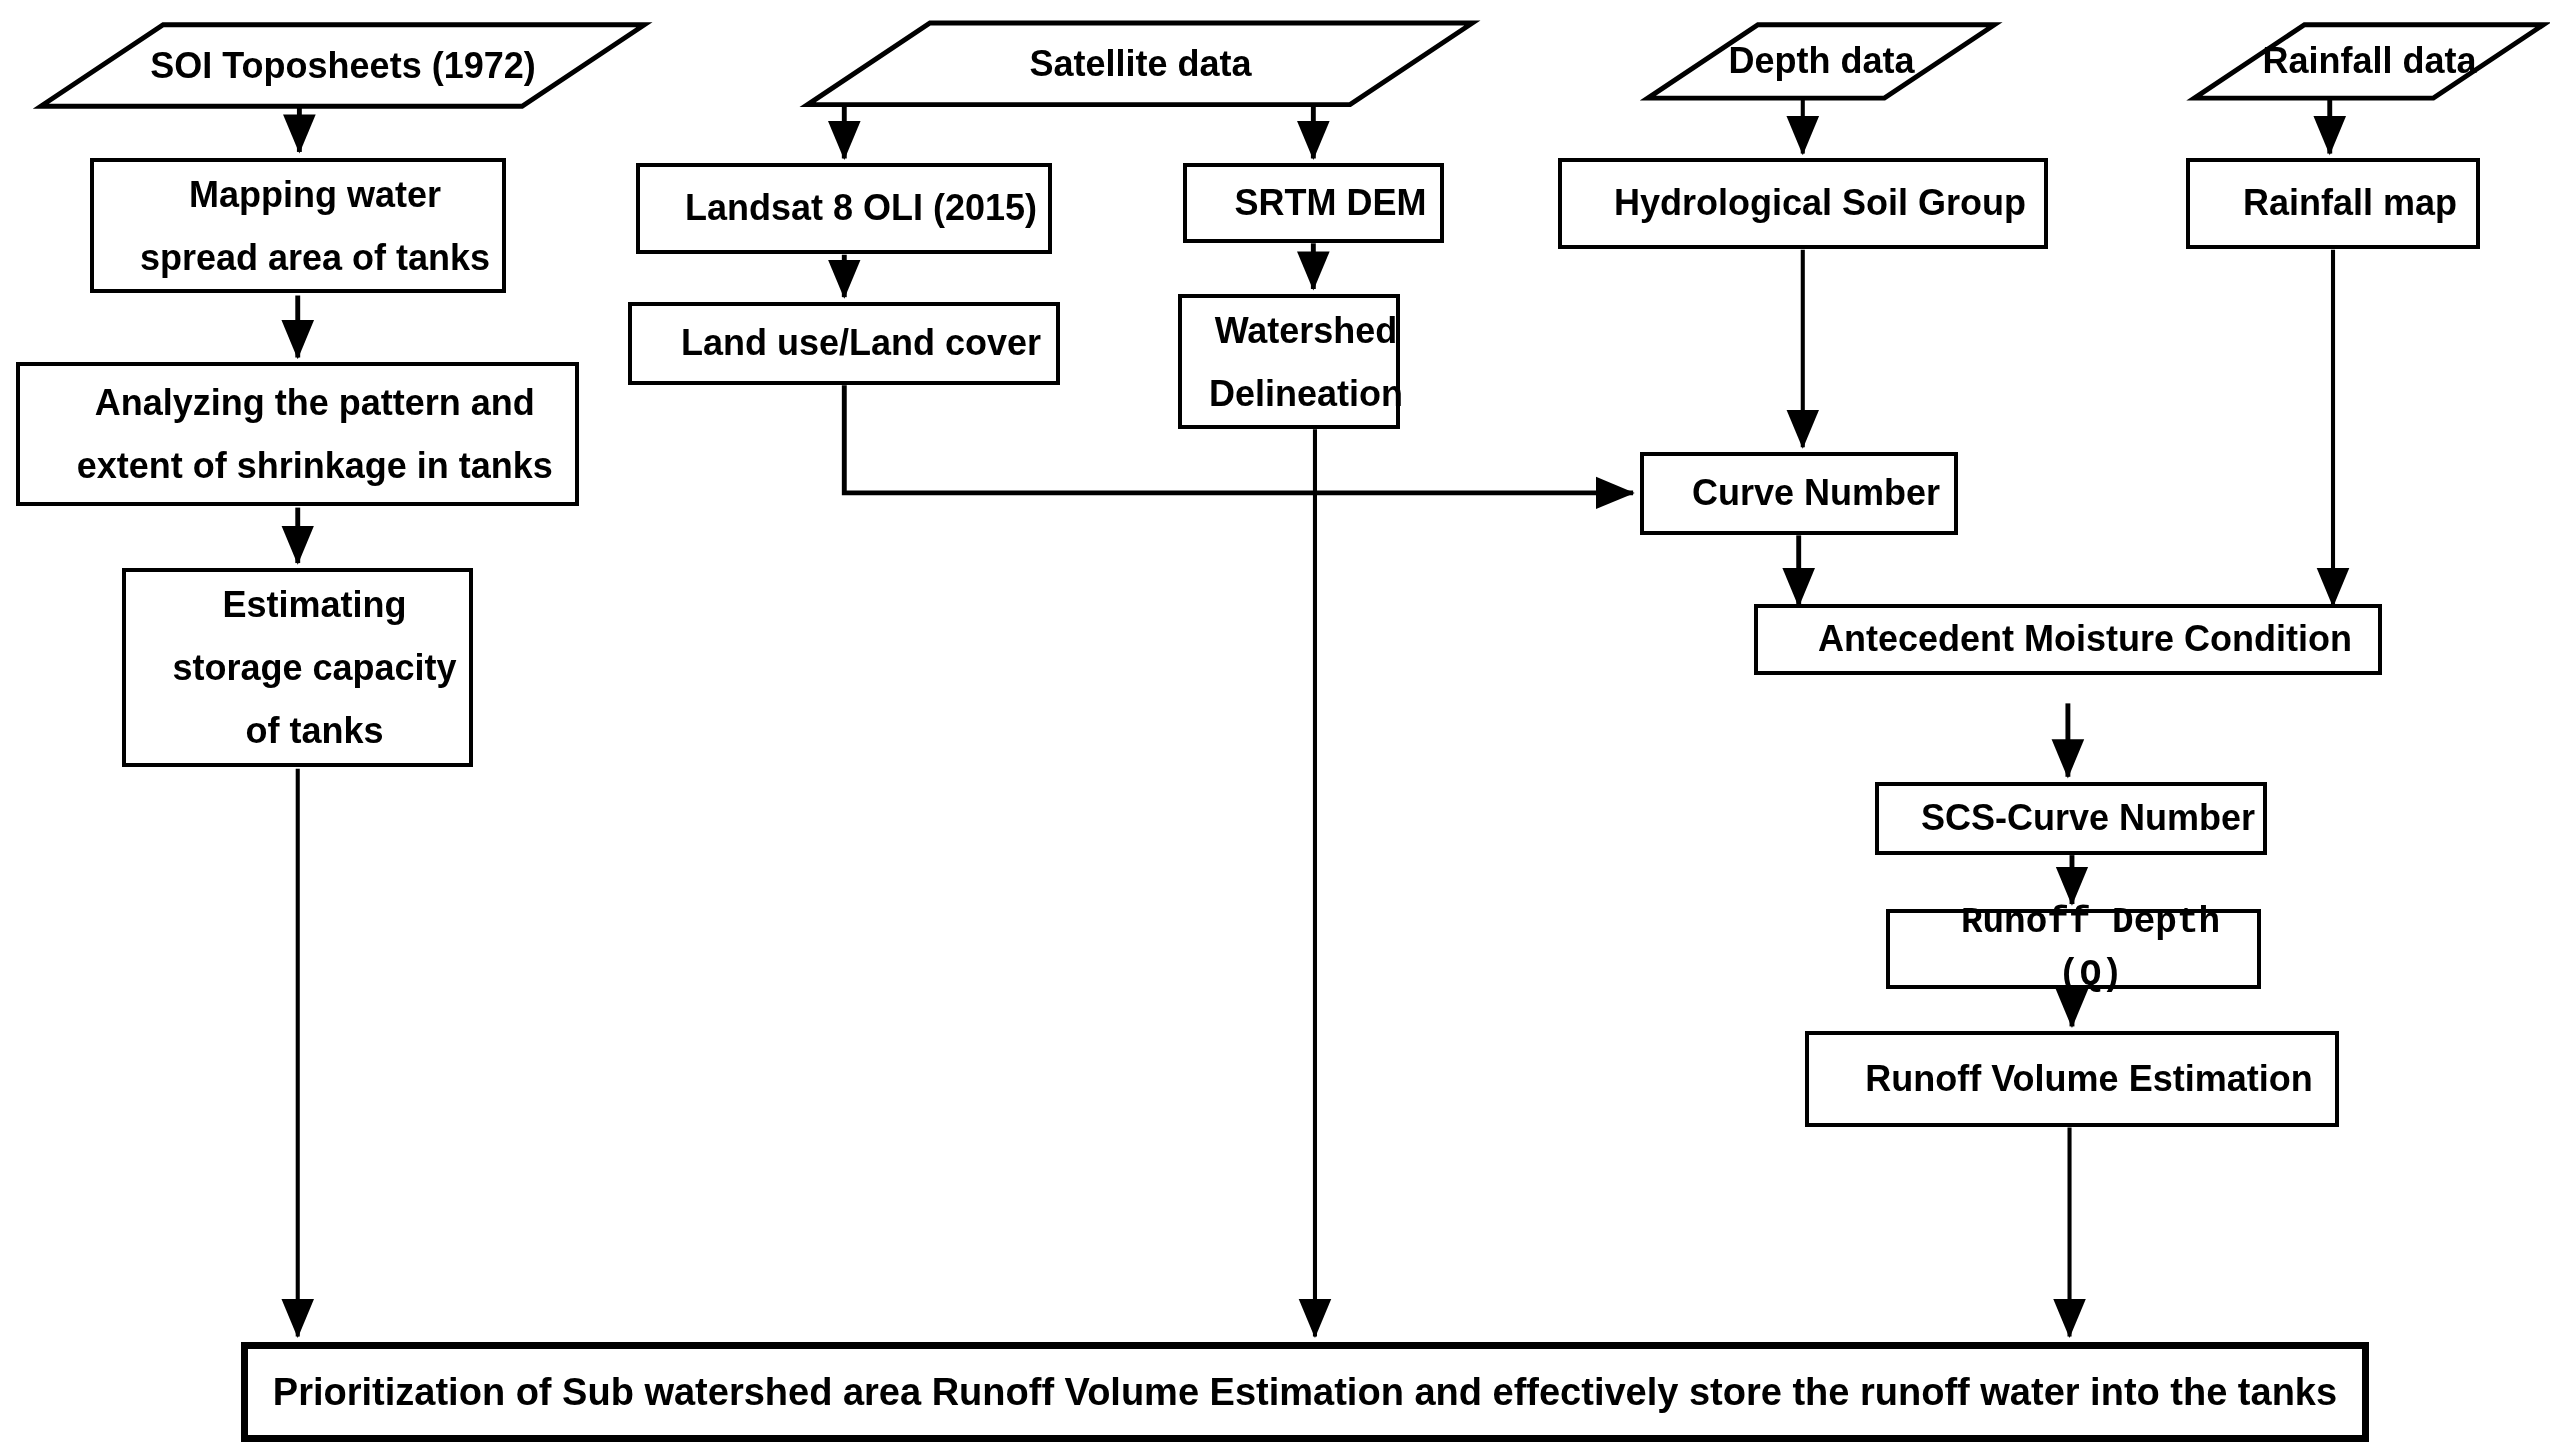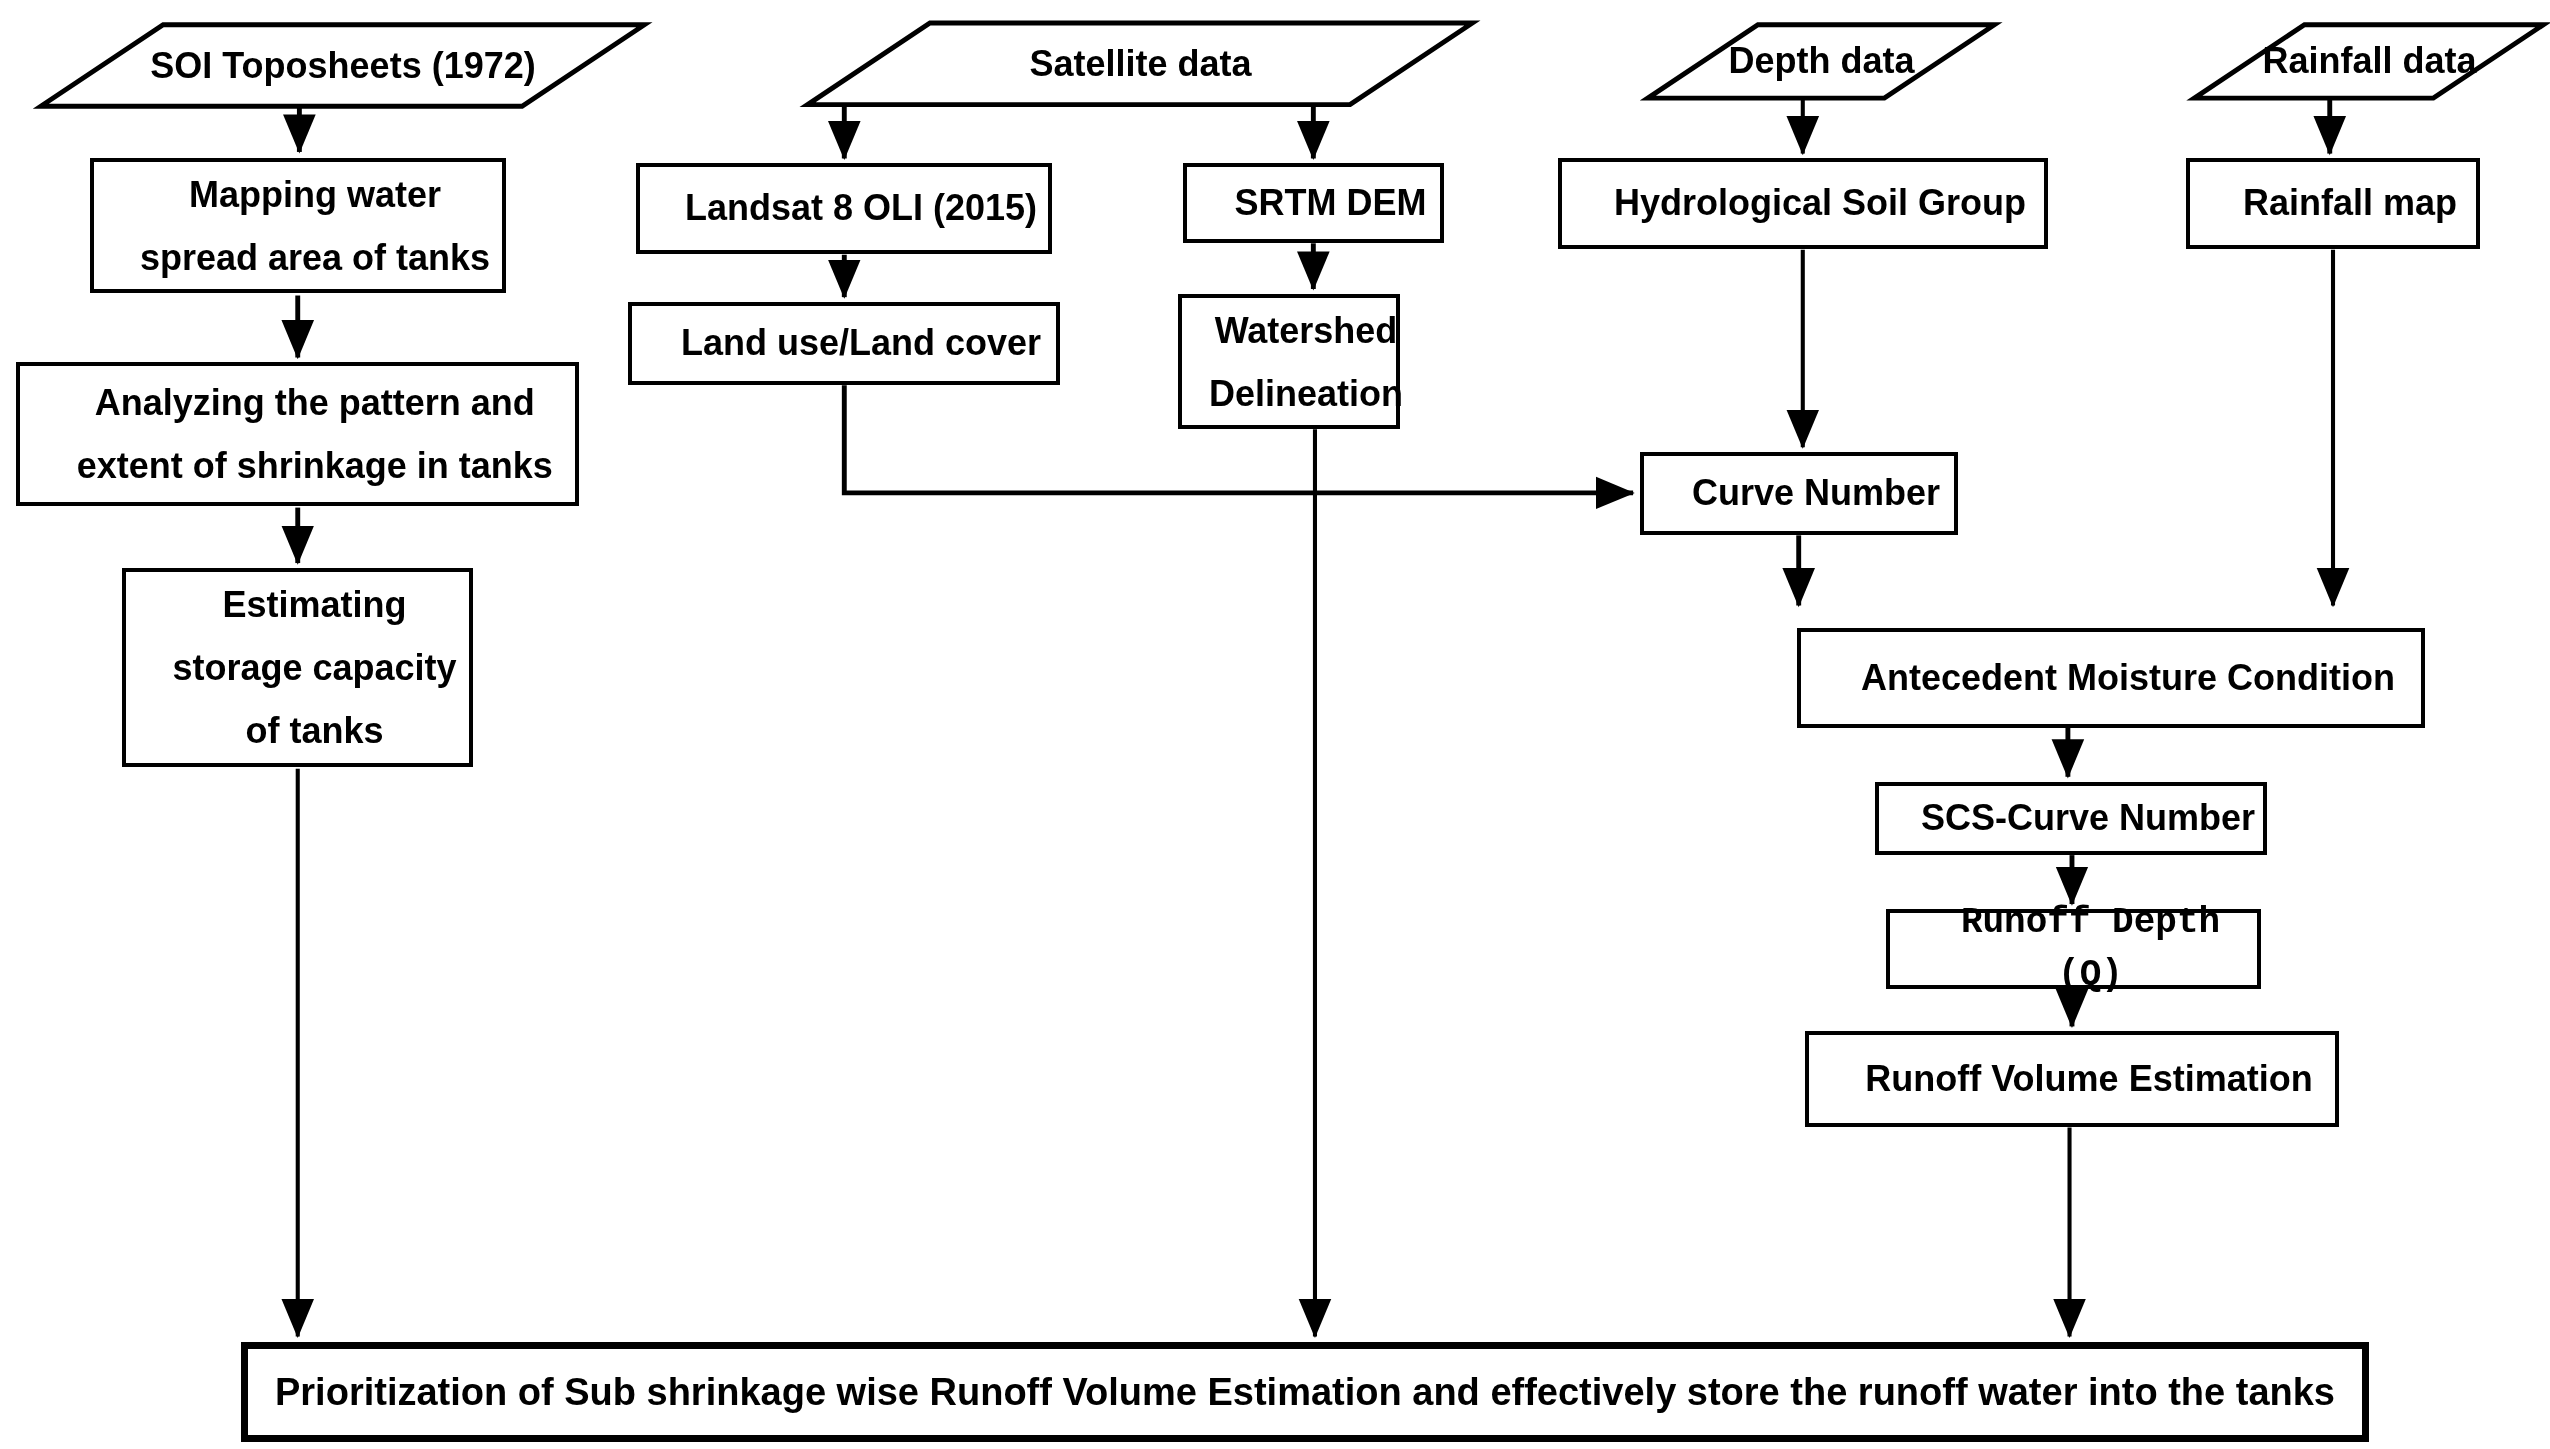--- a/index.html
+++ b/index.html
@@ -147,31 +147,31 @@
 
   <div class="node thin-line" style="left:1558px; top:158px; width:490px; height:91px;">
     <span>Hydrological Soil Group</span>
   </div>
   <div class="node thin-line" style="left:1640px; top:452px; width:318px; height:83px;">
     <span>Curve Number</span>
   </div>
   <div class="node thin-line" style="left:2186px; top:158px; width:294px; height:91px;">
     <span>Rainfall map</span>
   </div>
-  <div class="node thin-line" style="left:1754px; top:628px; width:628px; height:100px;margin-left:43px;">
+  <div class="node thin-line" style="left:1754px; top:604px; width:628px; height:71px;">
     <span>Antecedent Moisture Condition</span>
   </div>
   <div class="node thin-line" style="left:1875px; top:782px; width:392px; height:73px;">
     <span>SCS-Curve Number</span>
   </div>
   <div class="node thin-line" style="left:1886px; top:909px; width:375px; height:80px;font-family:Liberation Mono, monospace;">
     <span>Runoff Depth (Q)</span>
   </div>
   <div class="node thin-line" style="left:1805px; top:1031px; width:534px; height:96px;">
     <span>Runoff Volume Estimation</span>
   </div>
 
   <div class="bottom-bar" style="left:241px; top:1342px; width:2128px; height:100px;">
-    <span>Prioritization of Sub shrinkage wise Runoff Volume Estimation and effectively store the runoff water into the tanks</span>
+    <span>Prioritization of Sub watershed area Runoff Volume Estimation and effectively store the runoff water into the tanks</span>
   </div>
 
 </div>
 
 
 </body></html>

